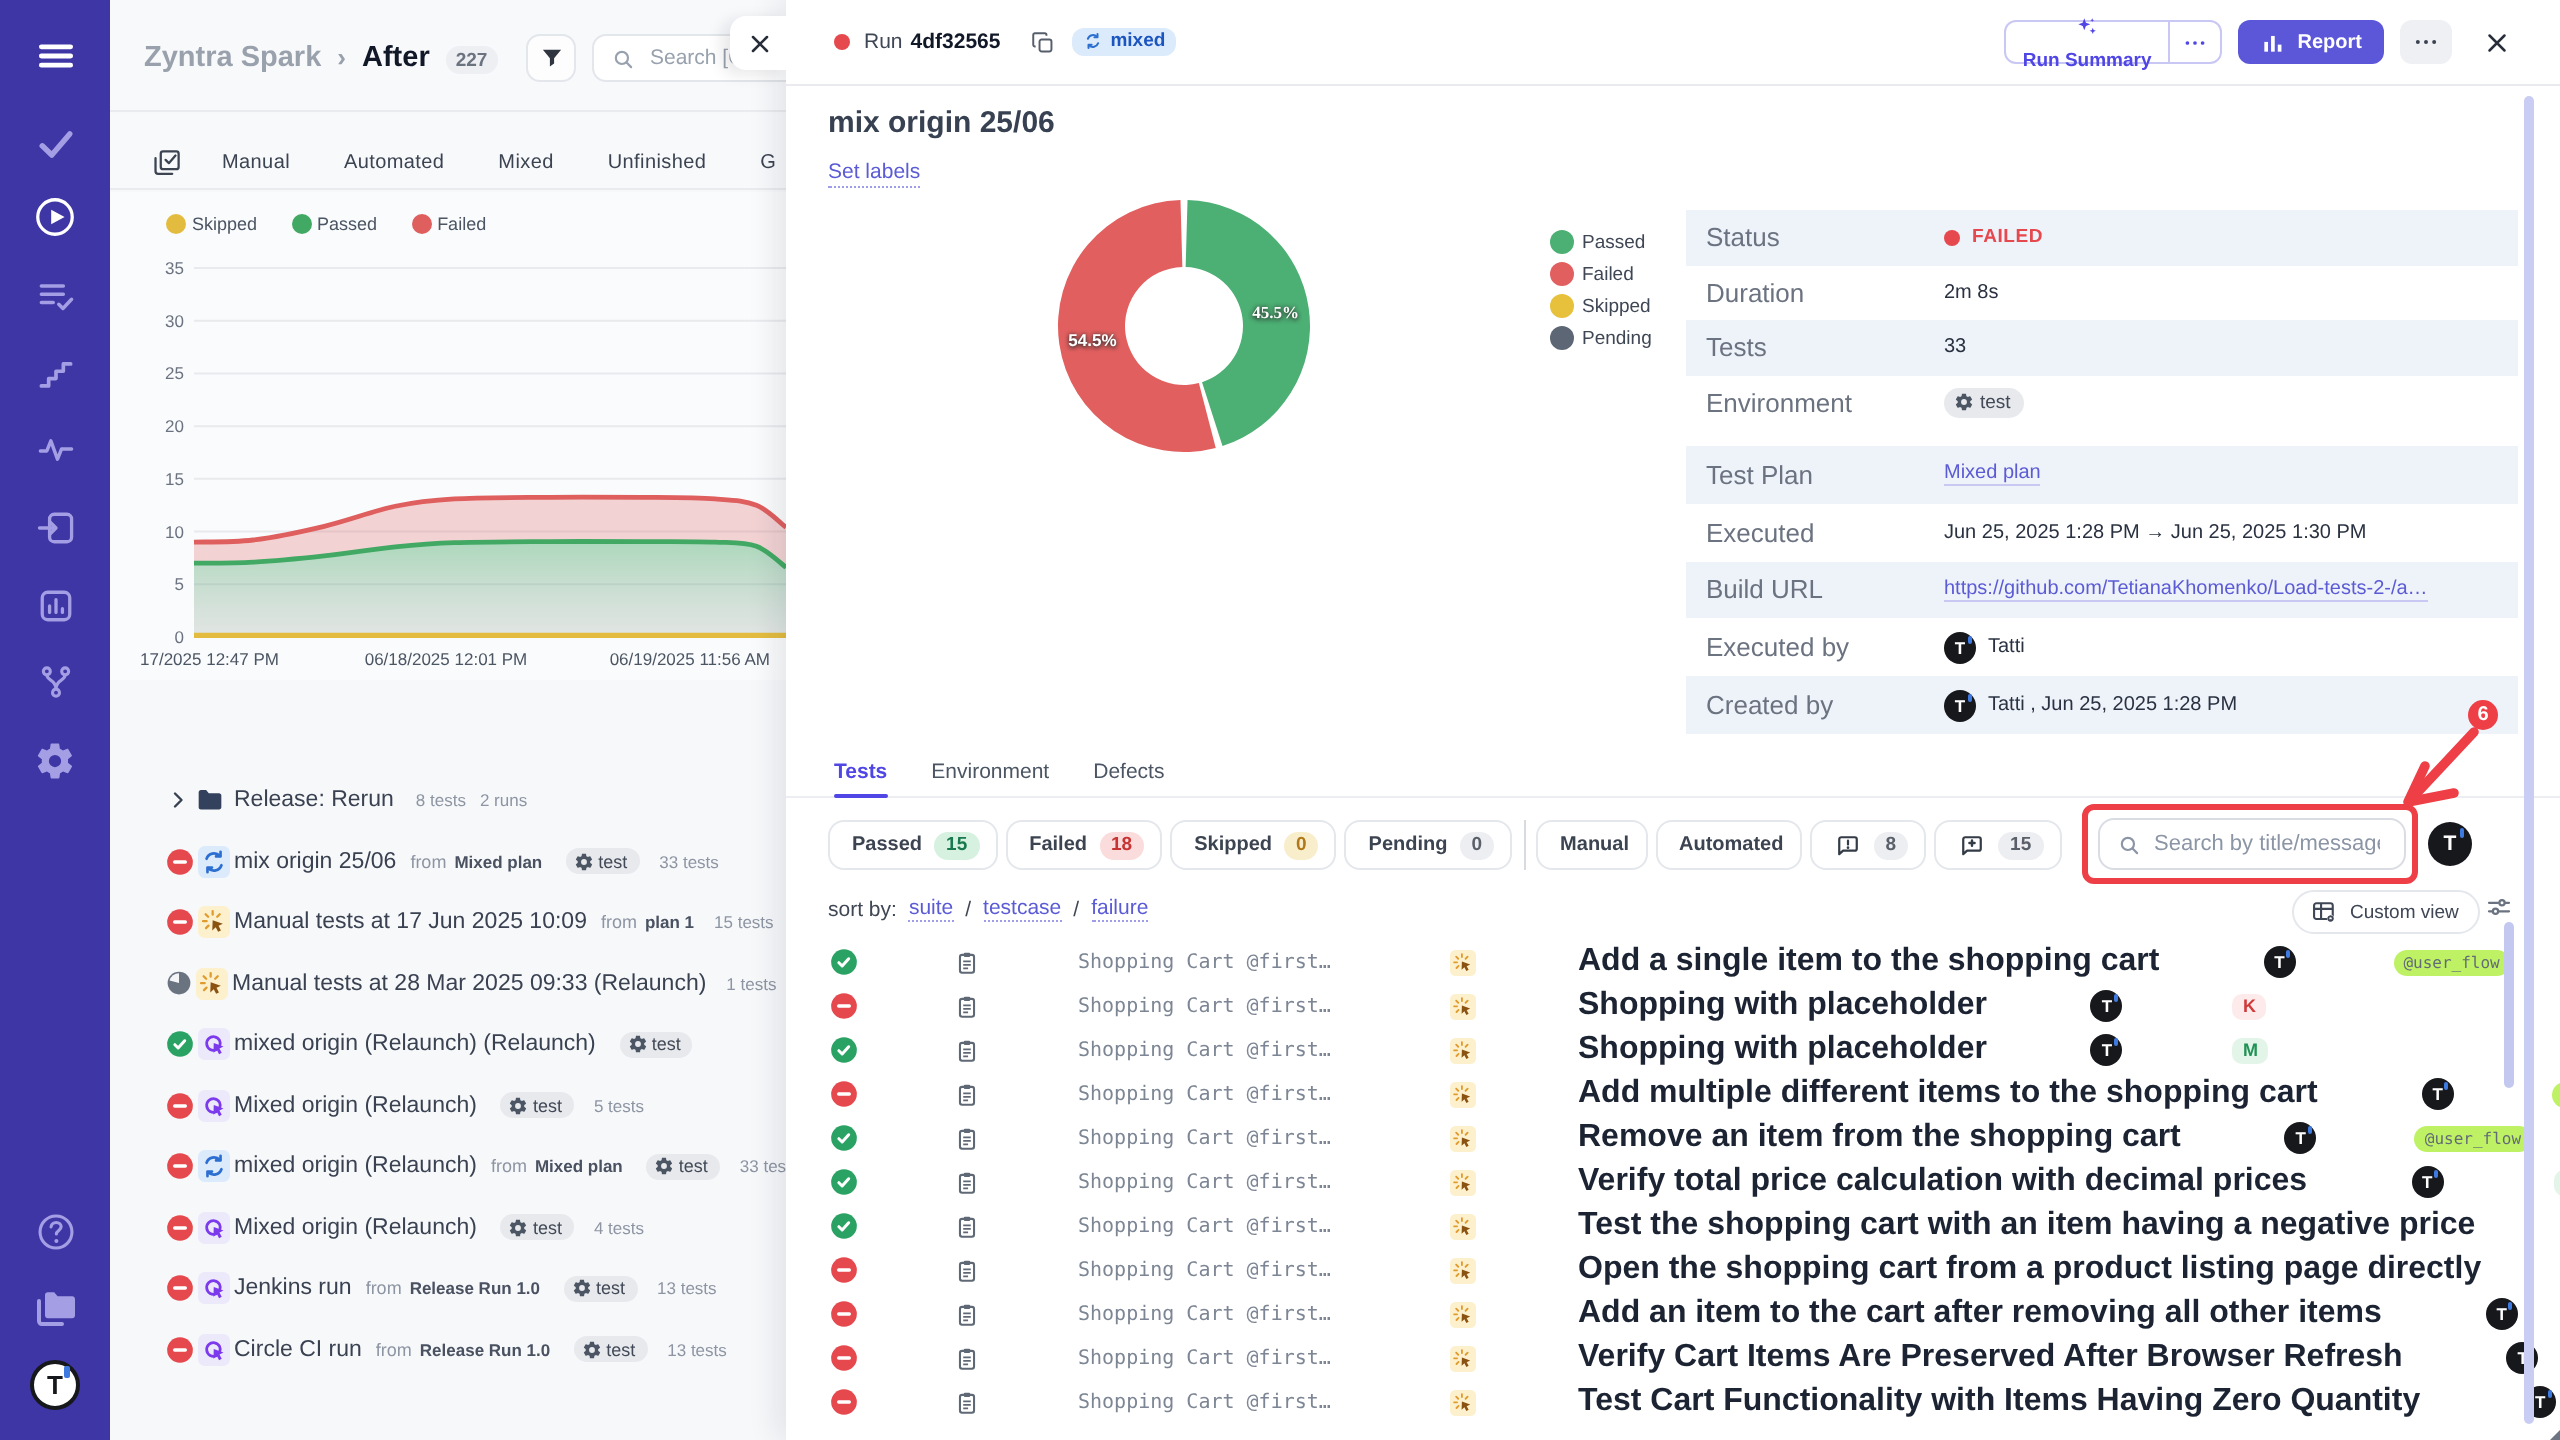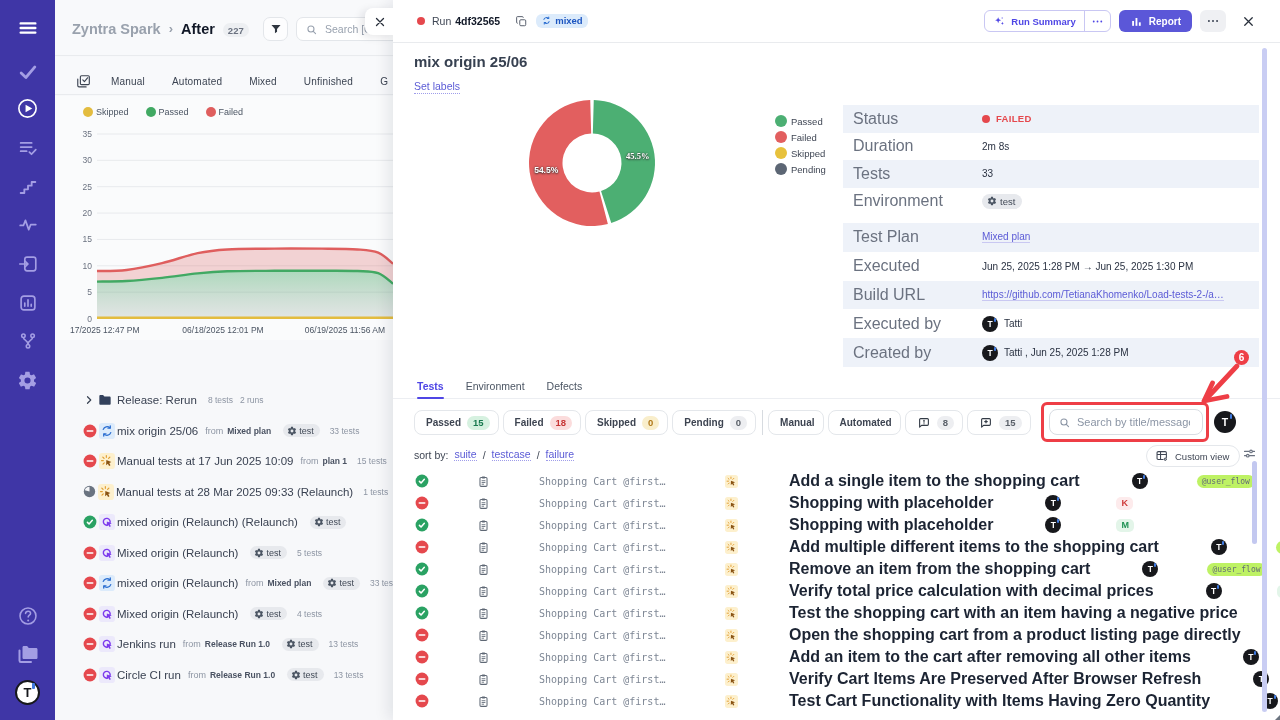--- a/index.html
+++ b/index.html
@@ -70,21 +70,21 @@
 .d-header { position:absolute; left:0; top:0; width:100%; height:43px; border-bottom:1px solid #e9ebee; background:#fff;
   display:flex; align-items:center; }
 .dh-dot { width:8px; height:8px; border-radius:50%; background:#e5484d; margin-left:24px; }
 .dh-run { font-size:10.5px; color:#3f4654; margin-left:7px; }
 .dh-id { font-size:10.5px; font-weight:700; color:#111827; margin-left:4px; }
 .dh-copy { margin-left:15px; color:#565e6b; display:flex; }
 .dh-mixed { display:flex; align-items:center; gap:3px; background:#dcebfb; color:#1c55c0; border-radius:6px;
   padding:1px 5px; font-size:9.5px; font-weight:700; margin-left:8px; line-height:1.2; }
 .dh-right { position:absolute; right:24px; top:10px; display:flex; align-items:center; gap:8px; }
 .btn-summary { display:flex; align-items:center; height:22px; border:1px solid #c9c7f3; border-radius:6px; color:#4f46e5; background:#fff; }
-.btn-summary .seg1 { display:flex; align-items:center; gap:5px; padding:0 8px; font-size:9.5px; font-weight:700; }
+.btn-summary .seg1 { display:flex; align-items:center; gap:5px; padding:0 8px; font-size:9.5px; font-weight:700;flex-direction:column; }
 .btn-summary .seg2 { border-left:1px solid #c9c7f3; padding:0 6px; display:flex; align-items:center; align-self:stretch; }
 .btn-report { display:flex; align-items:center; gap:6px; height:22px; background:#5b57d8; color:#fff; border-radius:6px;
   padding:0 11px; font-size:10px; font-weight:700; }
 .btn-more { height:22px; width:26px; background:#eff0f3; border-radius:6px; display:flex; align-items:center; justify-content:center; color:#3a4252; }
 .dh-close { color:#272e3a; display:flex; margin-left:7px; }
 
 .d-title { position:absolute; left:21px; top:53px; font-size:15px; font-weight:700; color:#374151; }
 .d-setlabels { position:absolute; left:21px; top:80px; font-size:10.5px; color:#5b5bd6; border-bottom:1px dotted #9f9dea; padding-bottom:1px; }
 
 
@@ -95,21 +95,21 @@
 .dl-item { display:flex; align-items:center; gap:4px; height:16px; }
 .dl-dot { width:12px; height:12px; border-radius:50%; }
 .dl-label { font-size:9.5px; color:#3f4654; }
 
 
 .details { position:absolute; left:450px; top:105px; width:416px; }
 .dt-row { display:flex; align-items:center; height:27.5px; }
 .dt-row.alt { background:#eef2f9; }
 .dt-row.tall { height:28.8px; }
 .dt-gap { height:8px; }
-.dt-label { width:139px; padding-left:10px; font-size:16px; color:#6b7280; flex:none; }
+.dt-label { width:129px; padding-left:10px; font-size:13px; color:#6b7280; flex:none; }
 .dt-value { font-size:10px; color:#2a3242; display:flex; align-items:center; gap:6px; }
 .dt-status { color:#e5484d; font-weight:700; font-size:9.5px; letter-spacing:.3px; display:flex; align-items:center; gap:6px; }
 .dt-status::before { content:""; width:8px; height:8px; border-radius:50%; background:#e5484d; }
 .dt-link { color:#5b5bd6; border-bottom:1px solid #c9c8f2; }
 .dt-url { color:#5b5bd6; border-bottom:1px solid #c9c8f2; max-width:256px; white-space:nowrap; overflow:hidden; }
 .dt-env { display:flex; align-items:center; gap:3px; background:#e7e9ed; border-radius:8px; padding:2px 7px 2px 5px;
   font-size:9.5px; color:#424a57; font-weight:500; }
 .mini-avatar { width:16px; height:16px; border-radius:50%; background:#17181c; color:#fff; display:flex; align-items:center;
   justify-content:center; font-size:8.5px; font-weight:700; flex:none; position:relative; transform:translateZ(0); }
 .mini-avatar i { position:absolute; right:2.5px; top:2px; width:2px; height:4px; background:#3f7ae0; border-radius:1px; }

